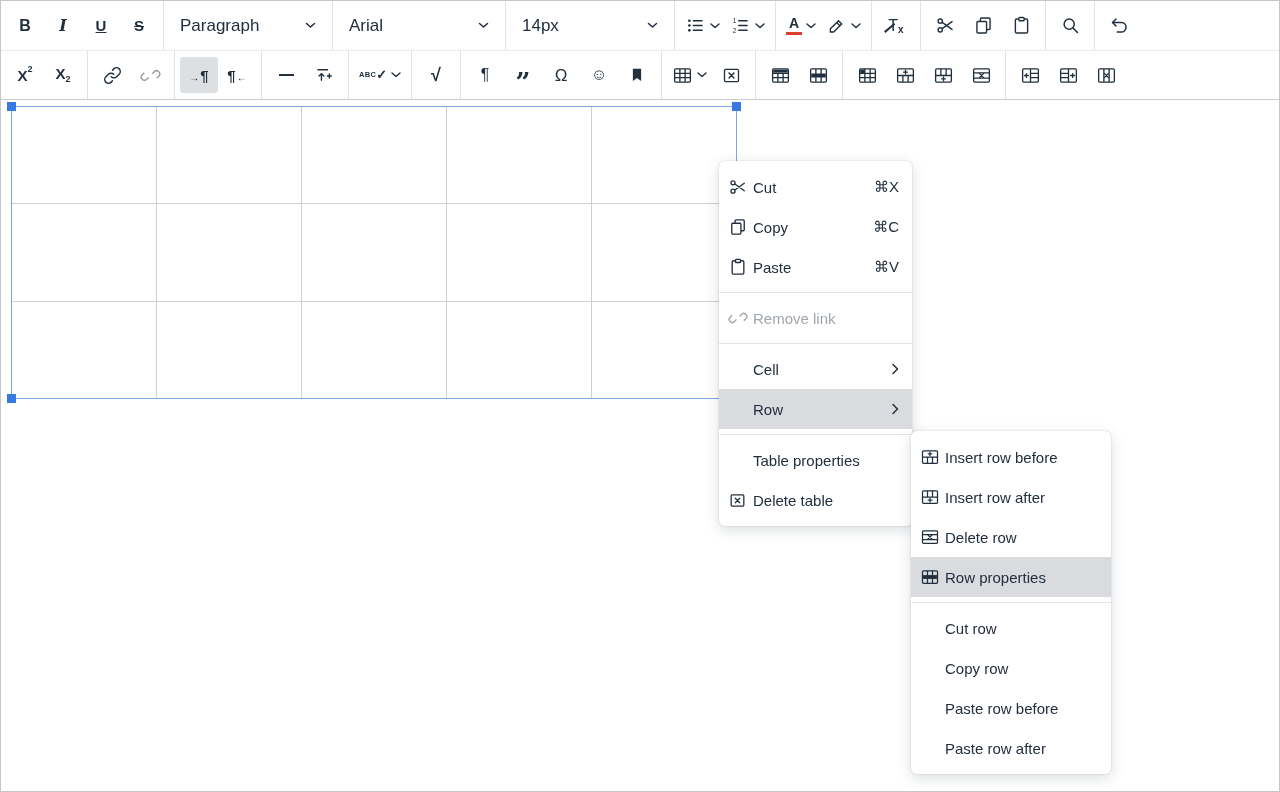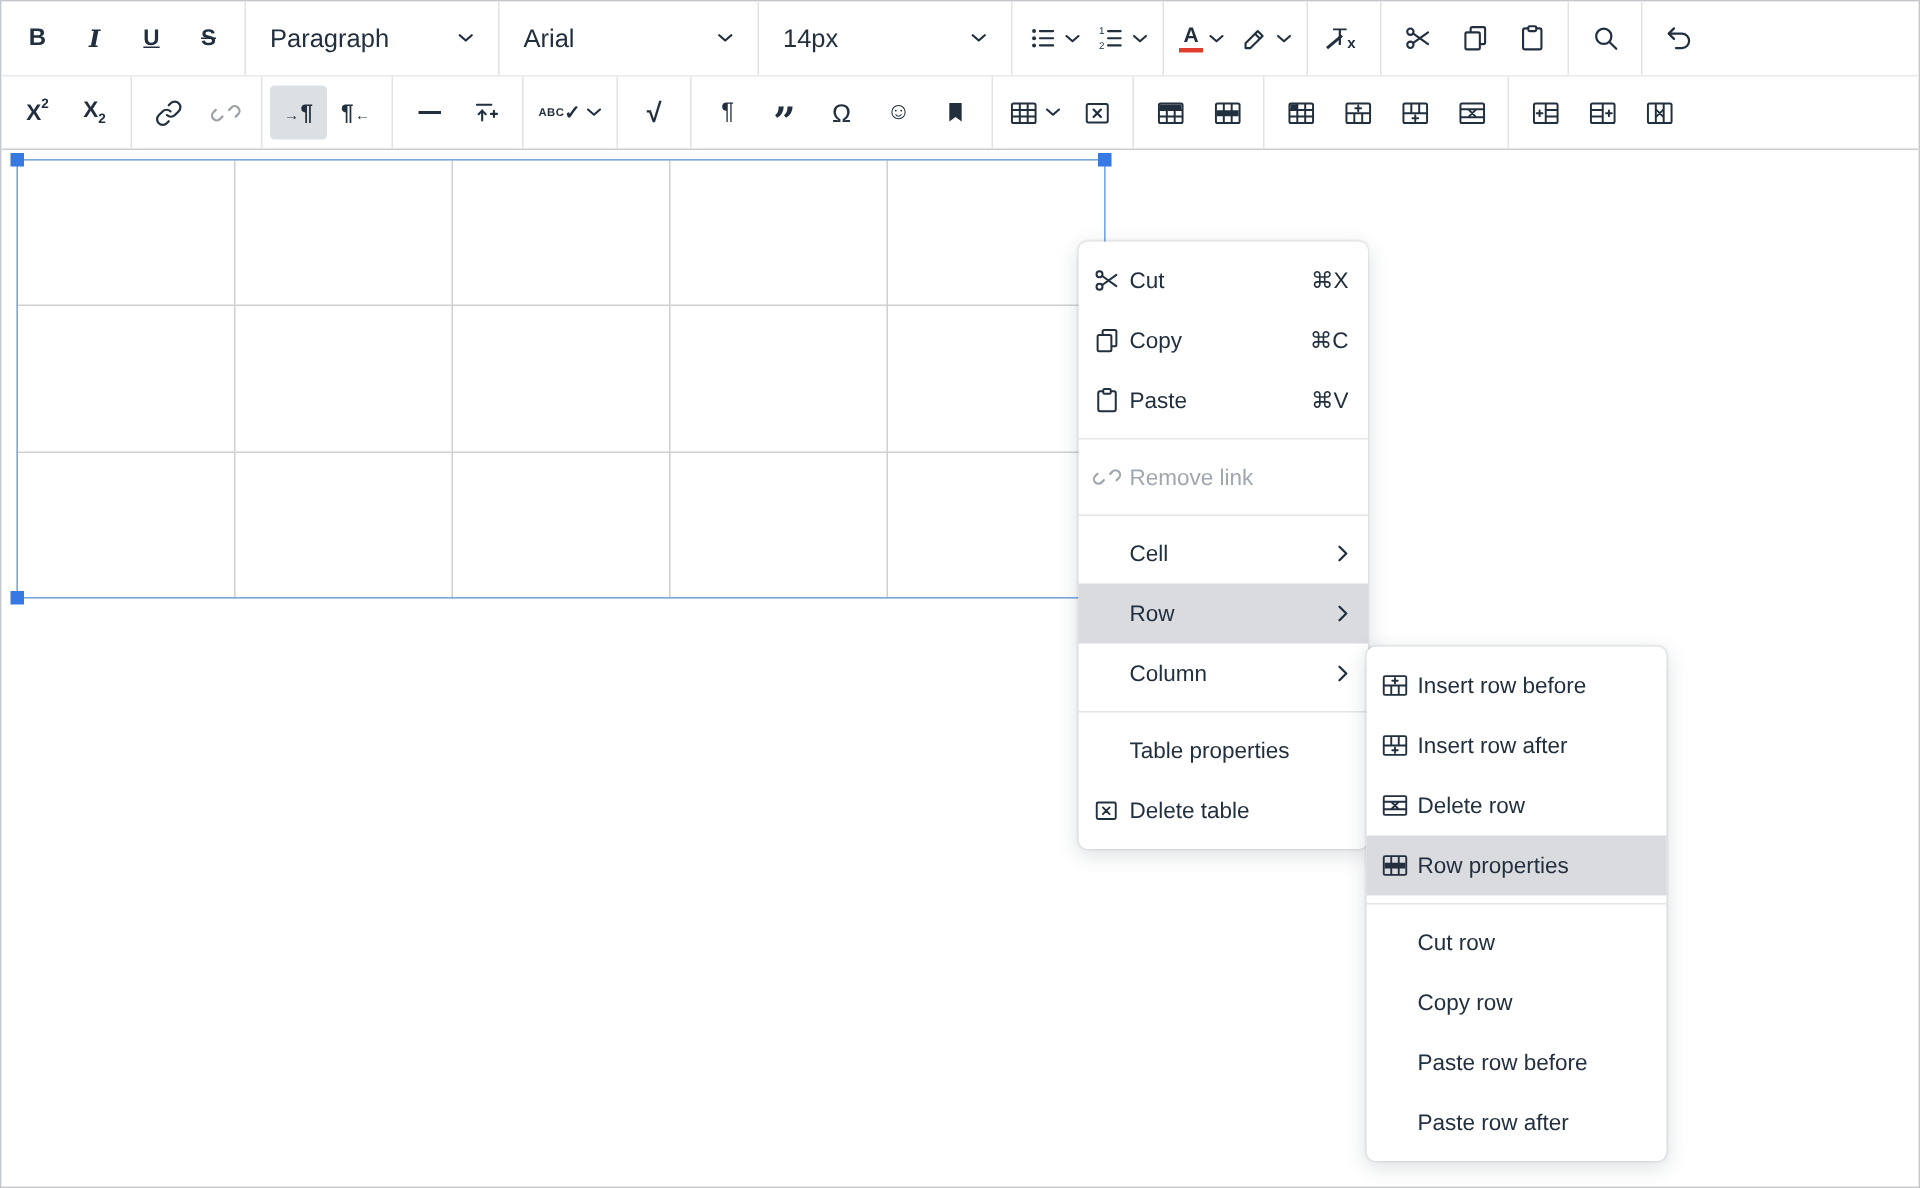--- a/index.html
+++ b/index.html
@@ -548,29 +548,20 @@
   </div>
   <div class="mi hl">
     <span class="mi-ico"></span>
     <span class="mi-label">Row</span>
     <span class="mi-caret">
         <svg width="7" height="12" viewBox="0 0 7 12">
           <path d="M1 1.5l4.5 4.5L1 10.5" fill="none" stroke="currentColor" stroke-width="1.5" stroke-linecap="round" stroke-linejoin="round"></path>
         </svg>
       </span>
   </div>
-  <div class="mi">
-    <span class="mi-ico"></span>
-    <span class="mi-label">Column</span>
-    <span class="mi-caret">
-        <svg width="7" height="12" viewBox="0 0 7 12">
-          <path d="M1 1.5l4.5 4.5L1 10.5" fill="none" stroke="currentColor" stroke-width="1.5" stroke-linecap="round" stroke-linejoin="round"></path>
-        </svg>
-      </span>
-  </div>
   <div class="mdiv"></div>
   <div class="mi">
     <span class="mi-ico"></span>
     <span class="mi-label">Table properties</span>
   </div>
   <div class="mi">
     <span class="mi-ico">
         <svg width="19" height="19" viewBox="0 0 24 24">
           <g fill="none" stroke="currentColor" stroke-width="1.6">
             <rect x="4" y="5" width="16" height="14" rx="1.3"></rect>

